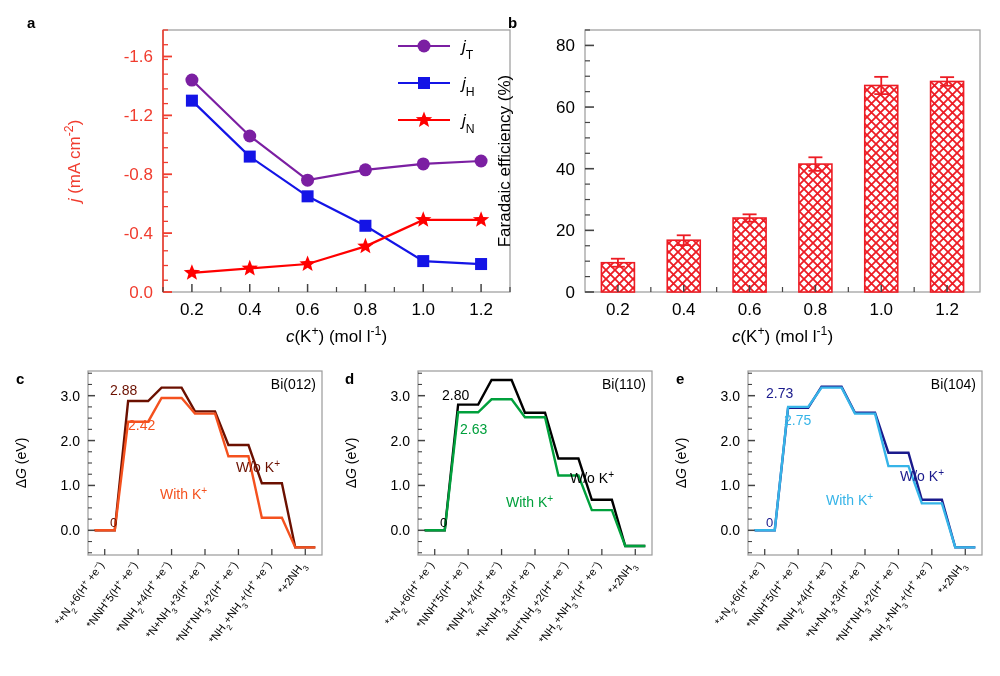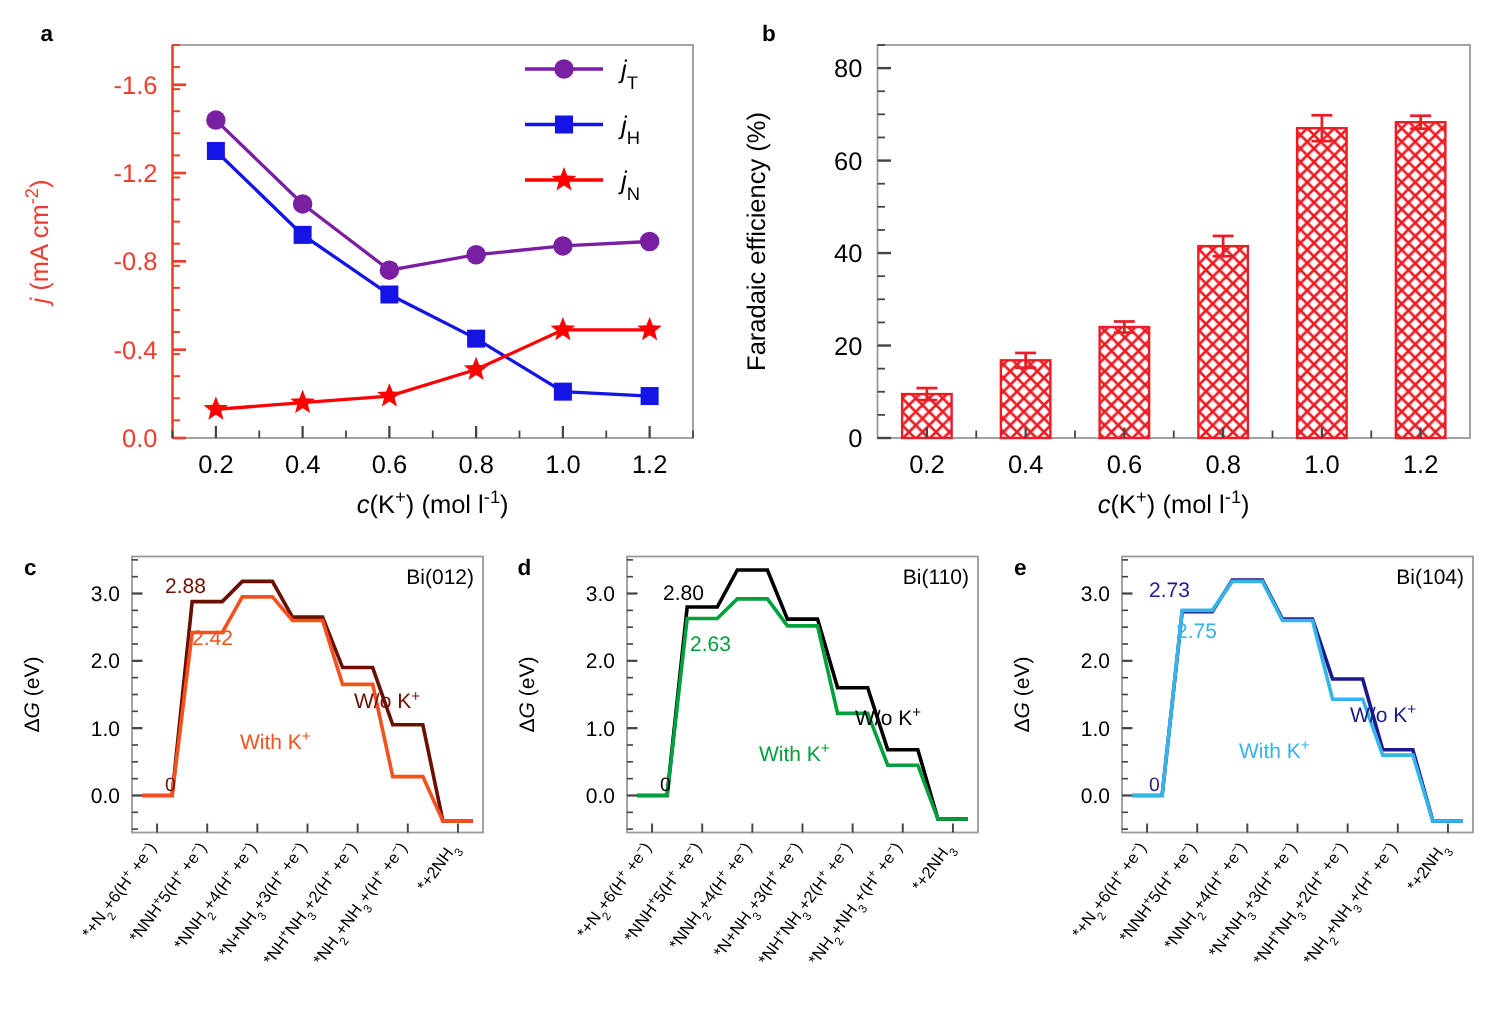--- a/index.html
+++ b/index.html
@@ -12,21 +12,21 @@
   .plabel{
     position:absolute;font-weight:bold;font-size:15px;color:#000;
   }
   svg{display:block;overflow:visible;}
   text{font-family:"Liberation Sans","DejaVu Sans",sans-serif;}
 </style>
 </head>
 <body>
 
 <div class="plabel" style="left:27px;top:14px;">a</div>
-<div class="panel" style="left:0;top:0;width:480px;height:345px;">
+<div class="panel" style="left:0;top:0;width:480px;height:345px;padding-left:48px;">
   <svg id="svg-a" width="480" height="345">
       <rect x="115" y="30" width="347" height="262" fill="#fff" stroke="#9a9a9a" stroke-width="1.2"></rect>
       <line x1="115" y1="30" x2="115" y2="292" stroke="#f03c2e" stroke-width="1.6"></line>
       <line x1="115" y1="56.4943820224719" x2="124" y2="56.4943820224719" stroke="#f03c2e" stroke-width="1.8"></line>
       <text x="105" y="62.4943820224719" text-anchor="end" font-size="17px" fill="#f03c2e">-1.6</text>
       <line x1="115" y1="115.37078651685394" x2="124" y2="115.37078651685394" stroke="#f03c2e" stroke-width="1.8"></line>
       <text x="105" y="121.37078651685394" text-anchor="end" font-size="17px" fill="#f03c2e">-1.2</text>
       <line x1="115" y1="174.24719101123597" x2="124" y2="174.24719101123597" stroke="#f03c2e" stroke-width="1.8"></line>
       <text x="105" y="180.24719101123597" text-anchor="end" font-size="17px" fill="#f03c2e">-0.8</text>
       <line x1="115" y1="233.12359550561794" x2="124" y2="233.12359550561794" stroke="#f03c2e" stroke-width="1.8"></line>

